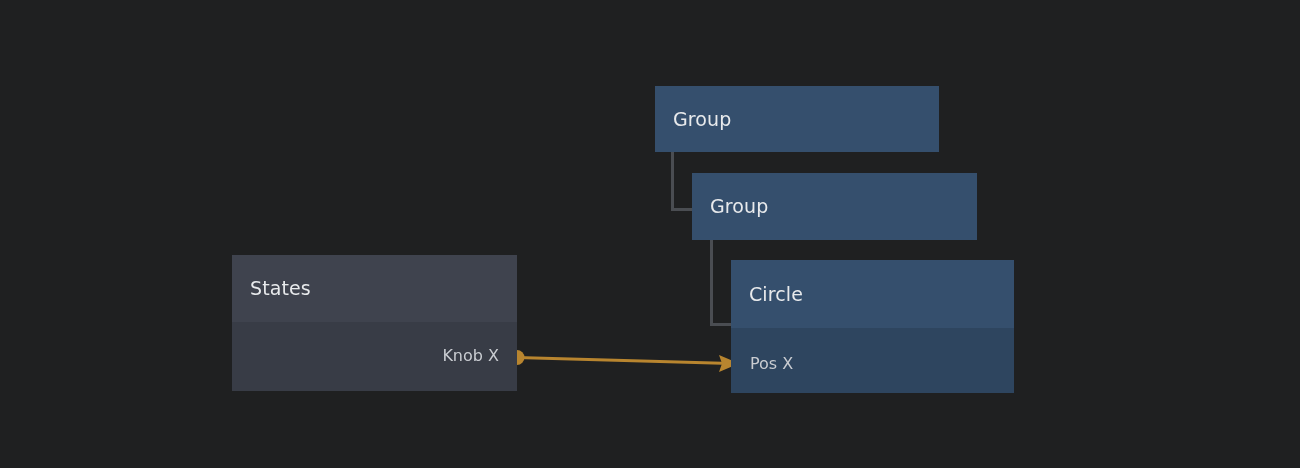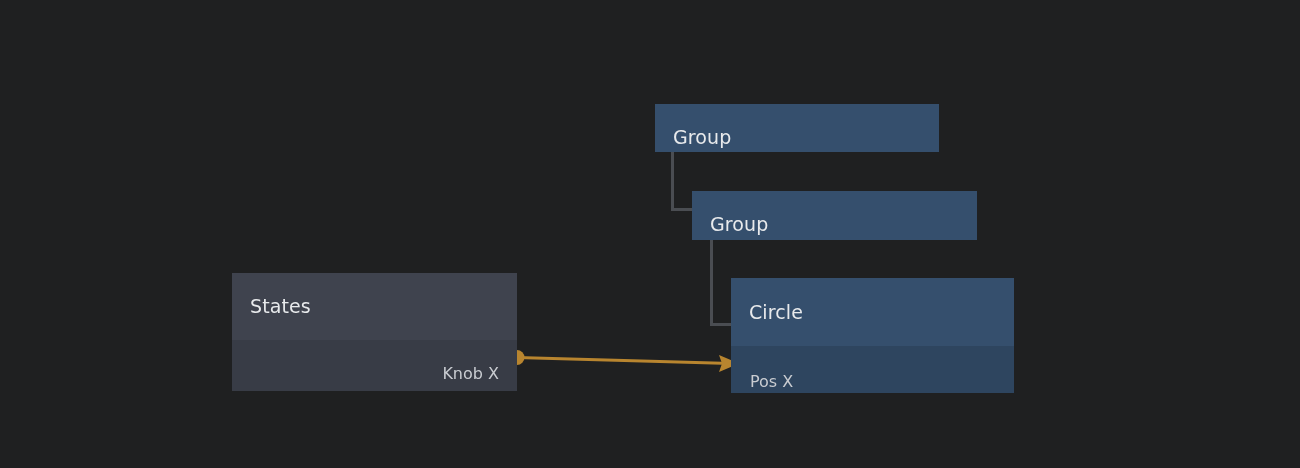--- a/index.html
+++ b/index.html
@@ -31,21 +31,20 @@
   .node {
     position: absolute;
     box-sizing: border-box;
     overflow: hidden;
   }
   .node-header {
     box-sizing: border-box;
     display: flex;
     align-items: center;
     padding-left: 18px;
-    margin-top: 18px;
   }
   .node-title {
     font-size: 19px;
     color: #e8eaec;
     letter-spacing: 0.1px;
     line-height: 1;
   }
   .node-body {
     box-sizing: border-box;
     position: relative;

